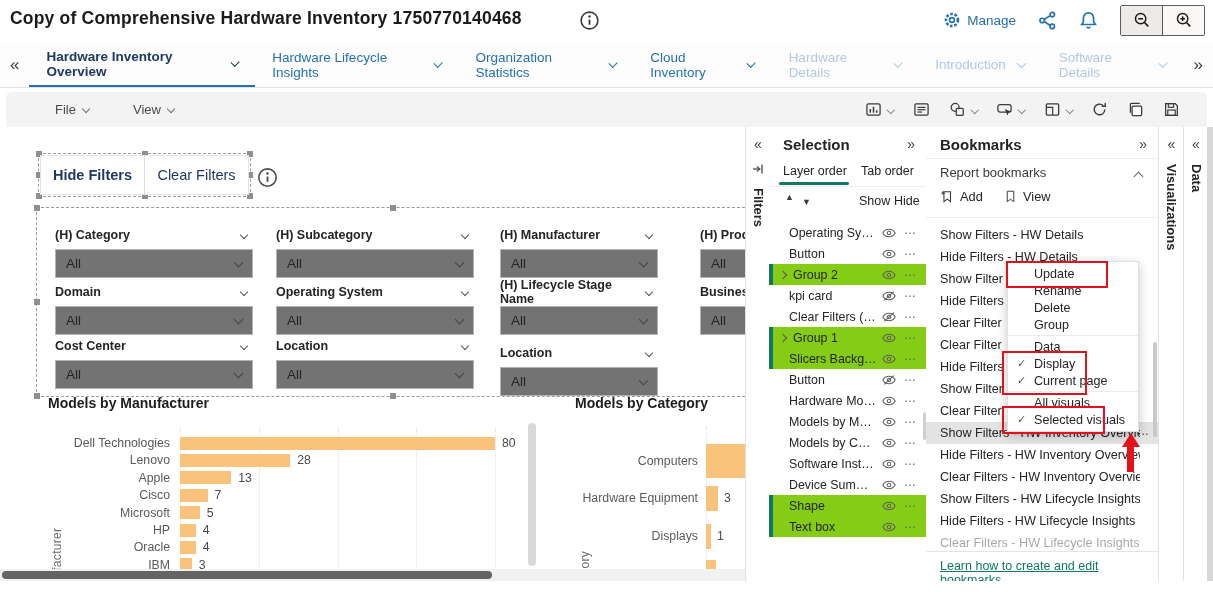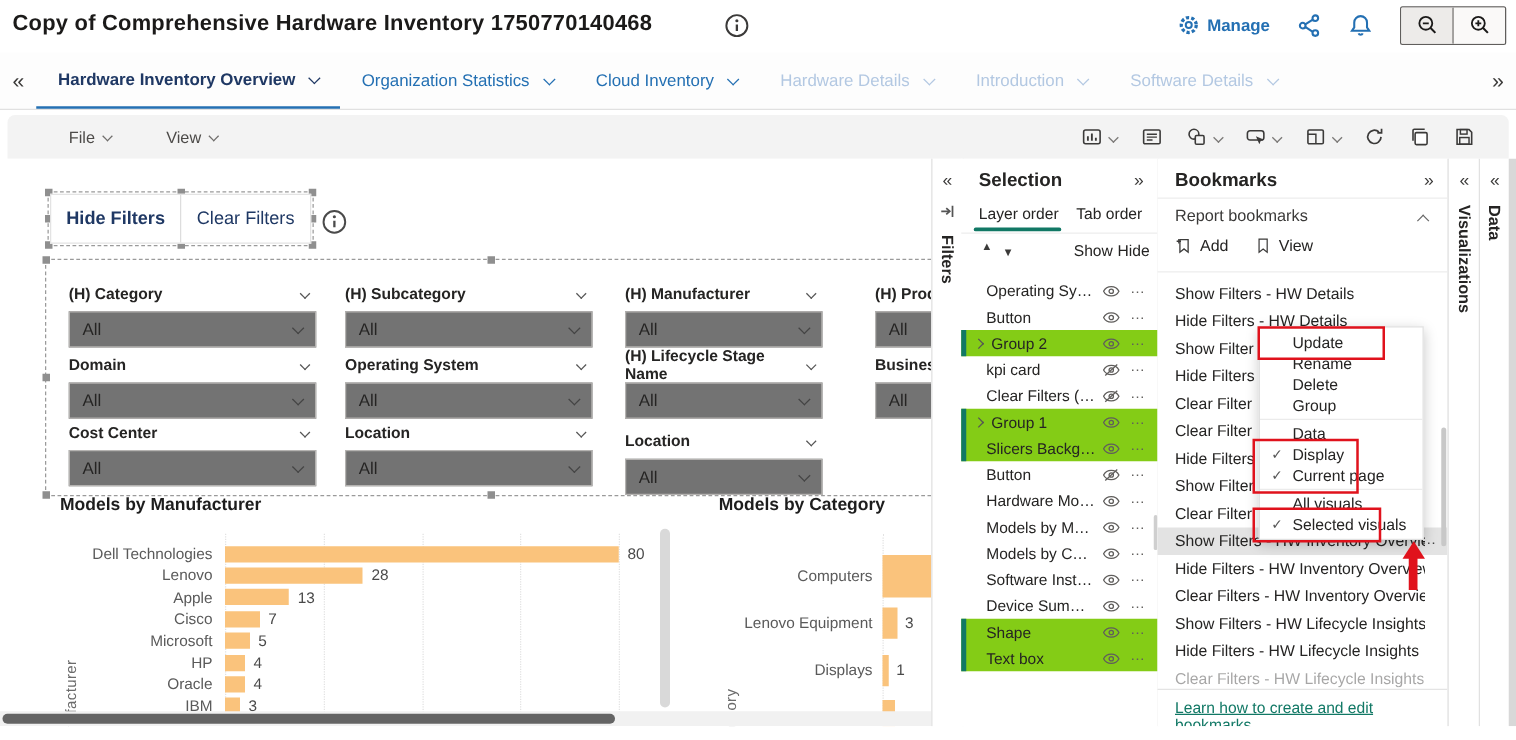--- a/index.html
+++ b/index.html
@@ -5,21 +5,21 @@
   html,body{margin:0;padding:0;background:#fff}
   body{font-family:"Liberation Sans",sans-serif;color:#252423;-webkit-font-smoothing:antialiased}
   #app{position:relative;width:1213px;height:581px;background:#fff;overflow:hidden}
   svg{display:block}
 
   
   #app-header{position:absolute;left:0;top:0;width:1213px;height:42px;background:#fff}
   #report-title{position:absolute;left:10px;top:8px;font-size:17.5px;font-weight:700;color:#1b1a19;letter-spacing:.2px}
   #title-info{position:absolute;left:579px;top:10px;width:21px;height:21px}
   #hdr-right{position:absolute;right:8px;top:4px;height:32px;display:flex;align-items:center;gap:22px}
-  .hdr-link{display:flex;align-items:center;gap:6px;color:#2470b3;font-size:13.5px;font-weight:700;cursor:pointer}
+  .hdr-link{display:flex;align-items:center;gap:6px;color:#2470b3;font-size:13.5px;font-weight:400;cursor:pointer}
   #zoom-group{display:flex;border:1px solid #605e5c;border-radius:2px;overflow:hidden}
   .zoom-btn{width:41px;height:29px;display:flex;align-items:center;justify-content:center;background:#faf9f8;cursor:pointer}
   .zoom-btn.first{background:#edebe9;border-right:1px solid #605e5c}
 
   
   #tab-bar{position:absolute;left:0;top:42px;width:1213px;height:45px;background:#fdfdfd;border-bottom:1px solid #e1e1e1;display:flex;align-items:stretch}
   .dblchev{font-size:17px;color:#3b3a39;display:flex;align-items:center;padding:0 10px;cursor:pointer}
   #tabs{display:flex;align-items:stretch;flex:1}
   .ptab{display:flex;align-items:center;gap:12px;padding:0 17px;font-size:13.5px;cursor:pointer}
   .ptab .cv{margin-top:-3px}
@@ -180,20 +180,24 @@
           </div>
       </div>
     </div>
   </div>
 
   <div id="tab-bar">
     <div class="dblchev">«</div>
     <div id="tabs">
         <div class="ptab active">
           <span>Hardware Inventory Overview</span>
+          <span class="cv"></span>
+        </div>
+        <div class="ptab enabled">
+          <span>Hardware Lifecycle Insights</span>
           <span class="cv"></span>
         </div>
         <div class="ptab enabled">
           <span>Organization Statistics</span>
           <span class="cv"></span>
         </div>
         <div class="ptab enabled">
           <span>Cloud Inventory</span>
           <span class="cv"></span>
         </div>
@@ -452,21 +456,21 @@
       <div id="c1-scroll"></div>
     </div>
 
     <div id="chart2">
       <div class="chart-title" style="left:575px;top:268px">Models by Category</div>
       <div class="ylab" style="left:578px;top:330px;height:145px">Category</div>
       <div id="c2-plot">
           <div class="grid-line" style="left: 706px; top: 300px; height: 150px;"></div>
           <div class="bar-label" style="left: 560px; top: 327px; width: 138px;">Computers</div>
           <div class="bar" style="left: 706px; top: 317px; width: 60px; height: 34px; background: rgb(250, 195, 124);"></div>
-          <div class="bar-label" style="left: 560px; top: 364px; width: 138px;">Lenovo Equipment</div>
+          <div class="bar-label" style="left: 560px; top: 364px; width: 138px;">Hardware Equipment</div>
           <div class="bar" style="left: 706px; top: 358.5px; width: 12px; height: 25px; background: rgb(250, 195, 124);"></div>
           <div class="bar-val" style="left: 724px; top: 364px;">3</div>
           <div class="bar-label" style="left: 560px; top: 402px; width: 138px;">Displays</div>
           <div class="bar" style="left: 706px; top: 396.5px; width: 5px; height: 25px; background: rgb(250, 195, 124);"></div>
           <div class="bar-val" style="left: 717px; top: 402px;">1</div>
         </div>
       <div class="bar" style="left:706px;top:433px;width:10px;height:32px"></div>
     </div>
 
     <div id="h-track"></div>

